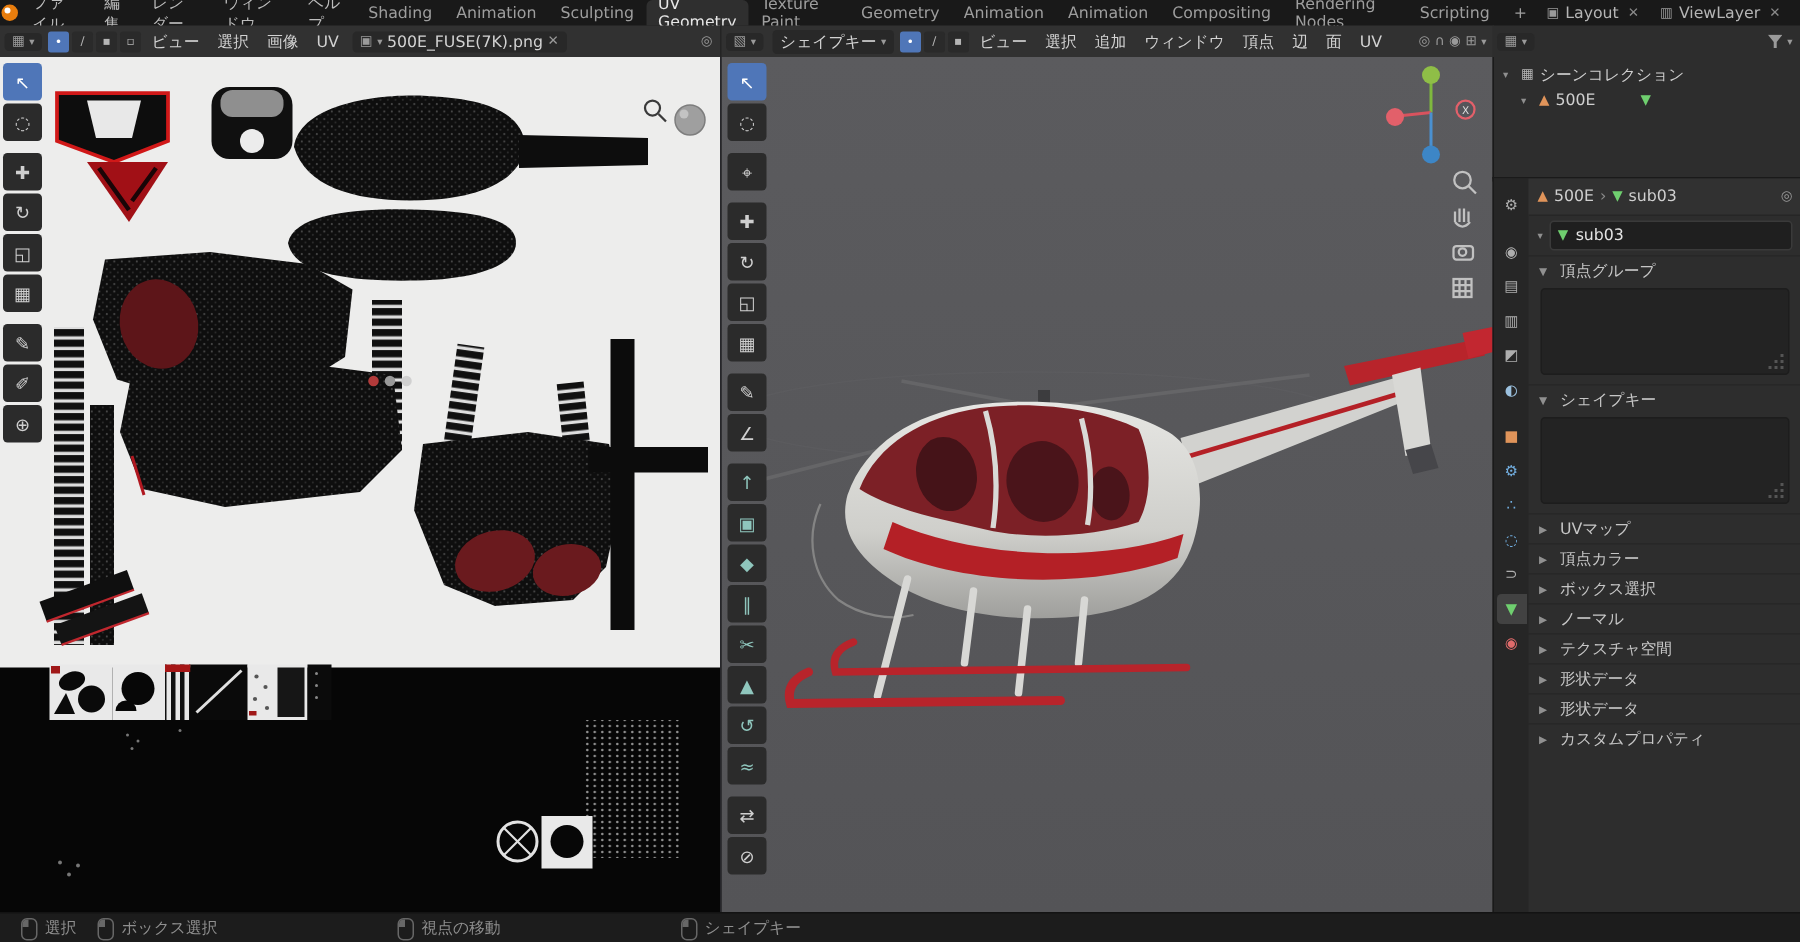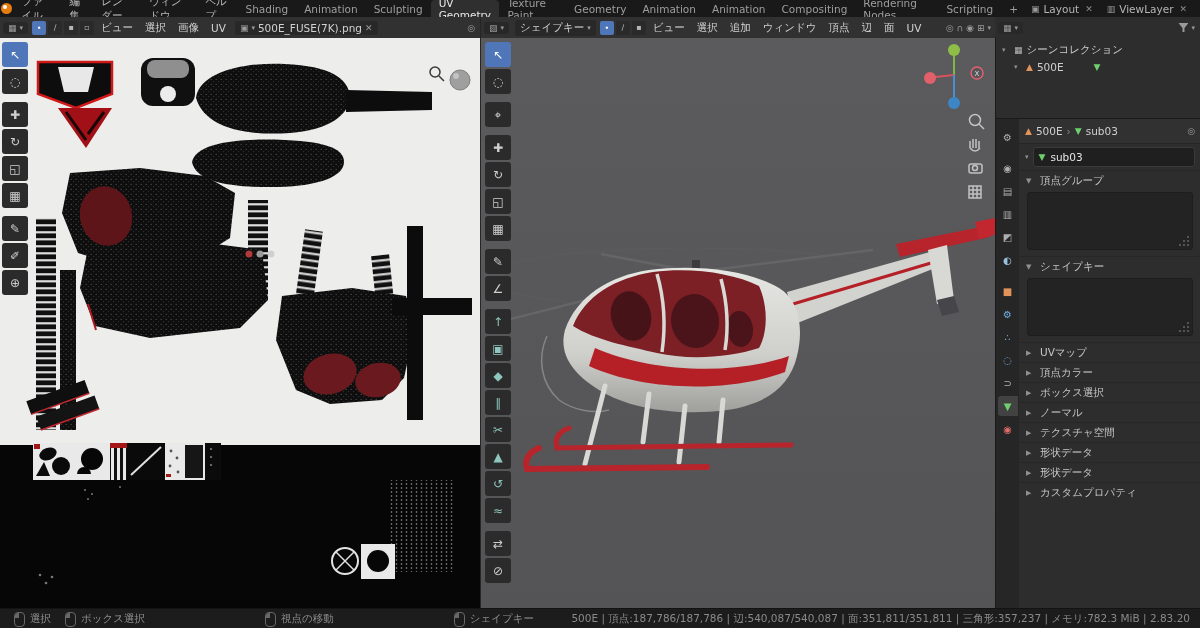--- a/index.html
+++ b/index.html
@@ -558,16 +558,15 @@
       <span>ボックス選択</span>
     </span>
     <span class="hint g2">
       <span class="mouse"></span>
       <span>視点の移動</span>
     </span>
     <span class="hint g2">
       <span class="mouse"></span>
       <span>シェイプキー</span>
     </span>
-    <span class="stats">500E | 頂点:187,786/187,786 | 辺:540,087/540,087 | 面:351,811/351,811 | 三角形:357,237 | メモリ:782.3 MiB | 2.83.20</span>
   </div>
 
 </div>
 
 </body></html>

